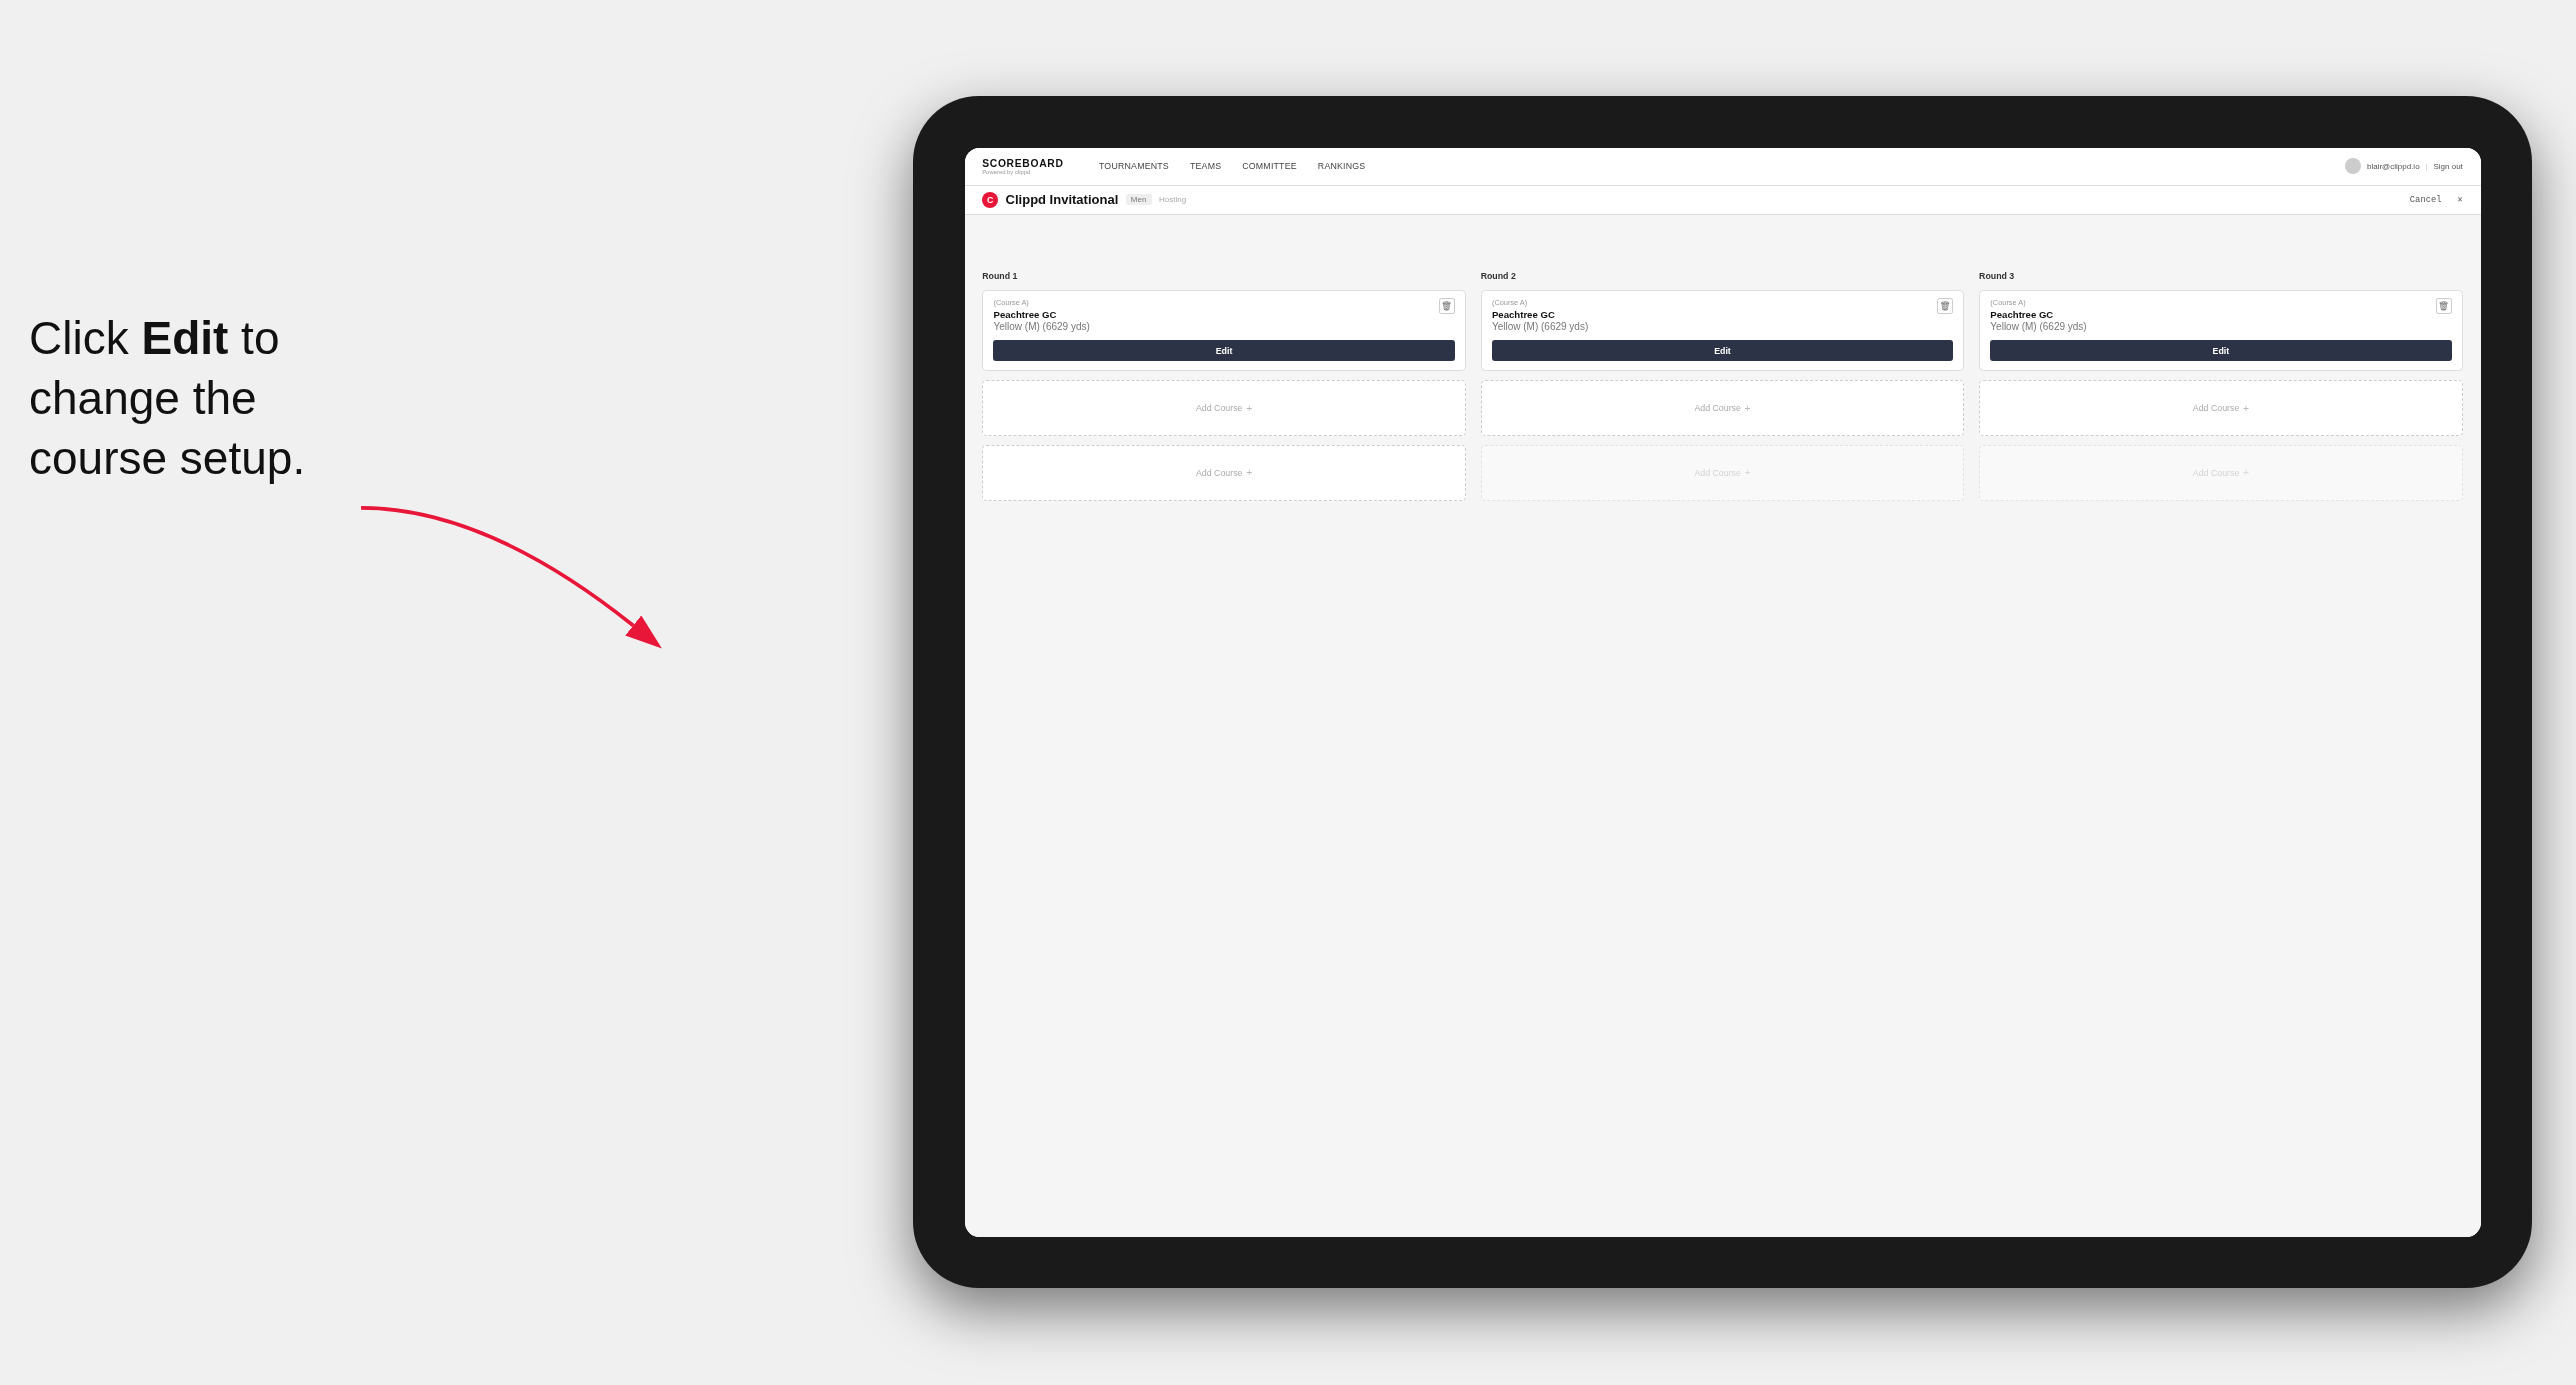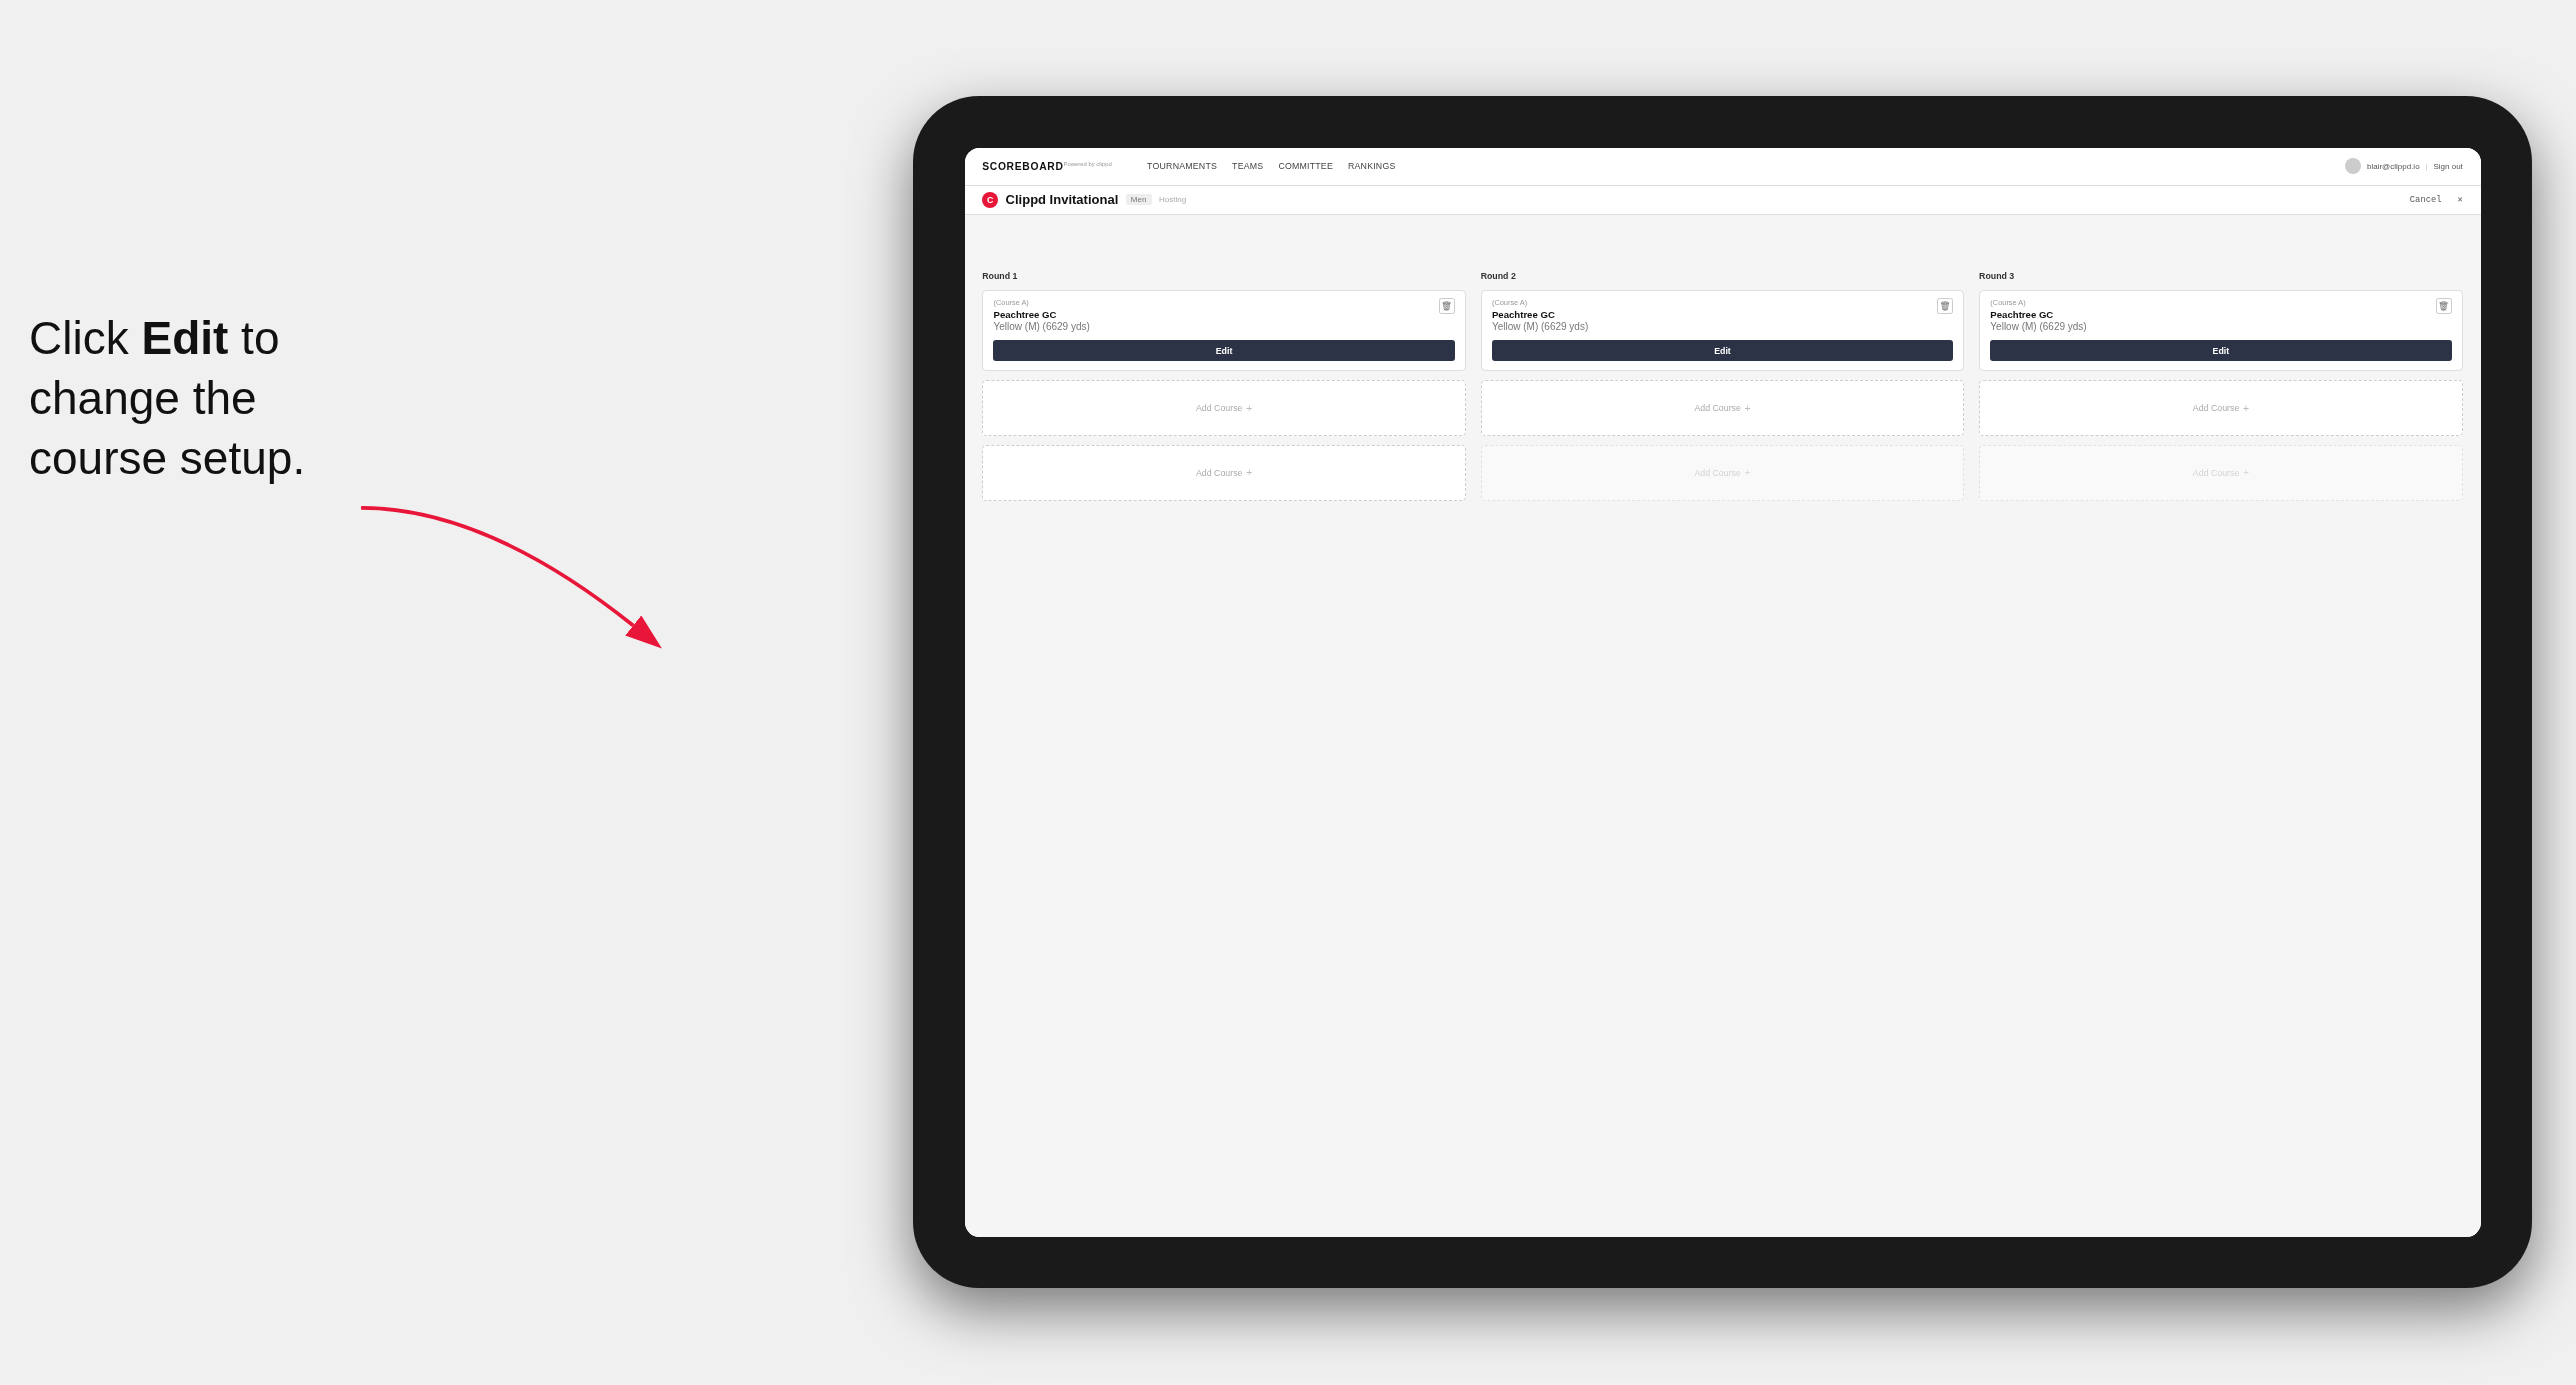--- a/index.html
+++ b/index.html
@@ -72,37 +72,37 @@
       padding: 0 17.7px;
       height: 38px;
       display: flex;
       align-items: center;
       gap: 23.6px;
       flex-shrink: 0;
     }
 
     .scoreboard-logo {
       display: flex;
-      flex-direction: row;
+      flex-direction: column;
       margin-right: 11.8px;
     }
     .scoreboard-logo .logo-top {
       font-size: 10.3px;
       font-weight: 900;
       letter-spacing: 0.7px;
       color: #111;
     }
     .scoreboard-logo .logo-sub {
       font-size: 5.9px;
       color: #999;
     }
 
     .top-nav-links {
       display: flex;
-      gap: 15px;
+      gap: 21px;
       align-items: flex-end;
       flex: 1;
     }
 
     .top-nav-link {
       font-size: 8.8px;
       color: #444;
       cursor: pointer;
       text-decoration: none;
       font-weight: 500;

